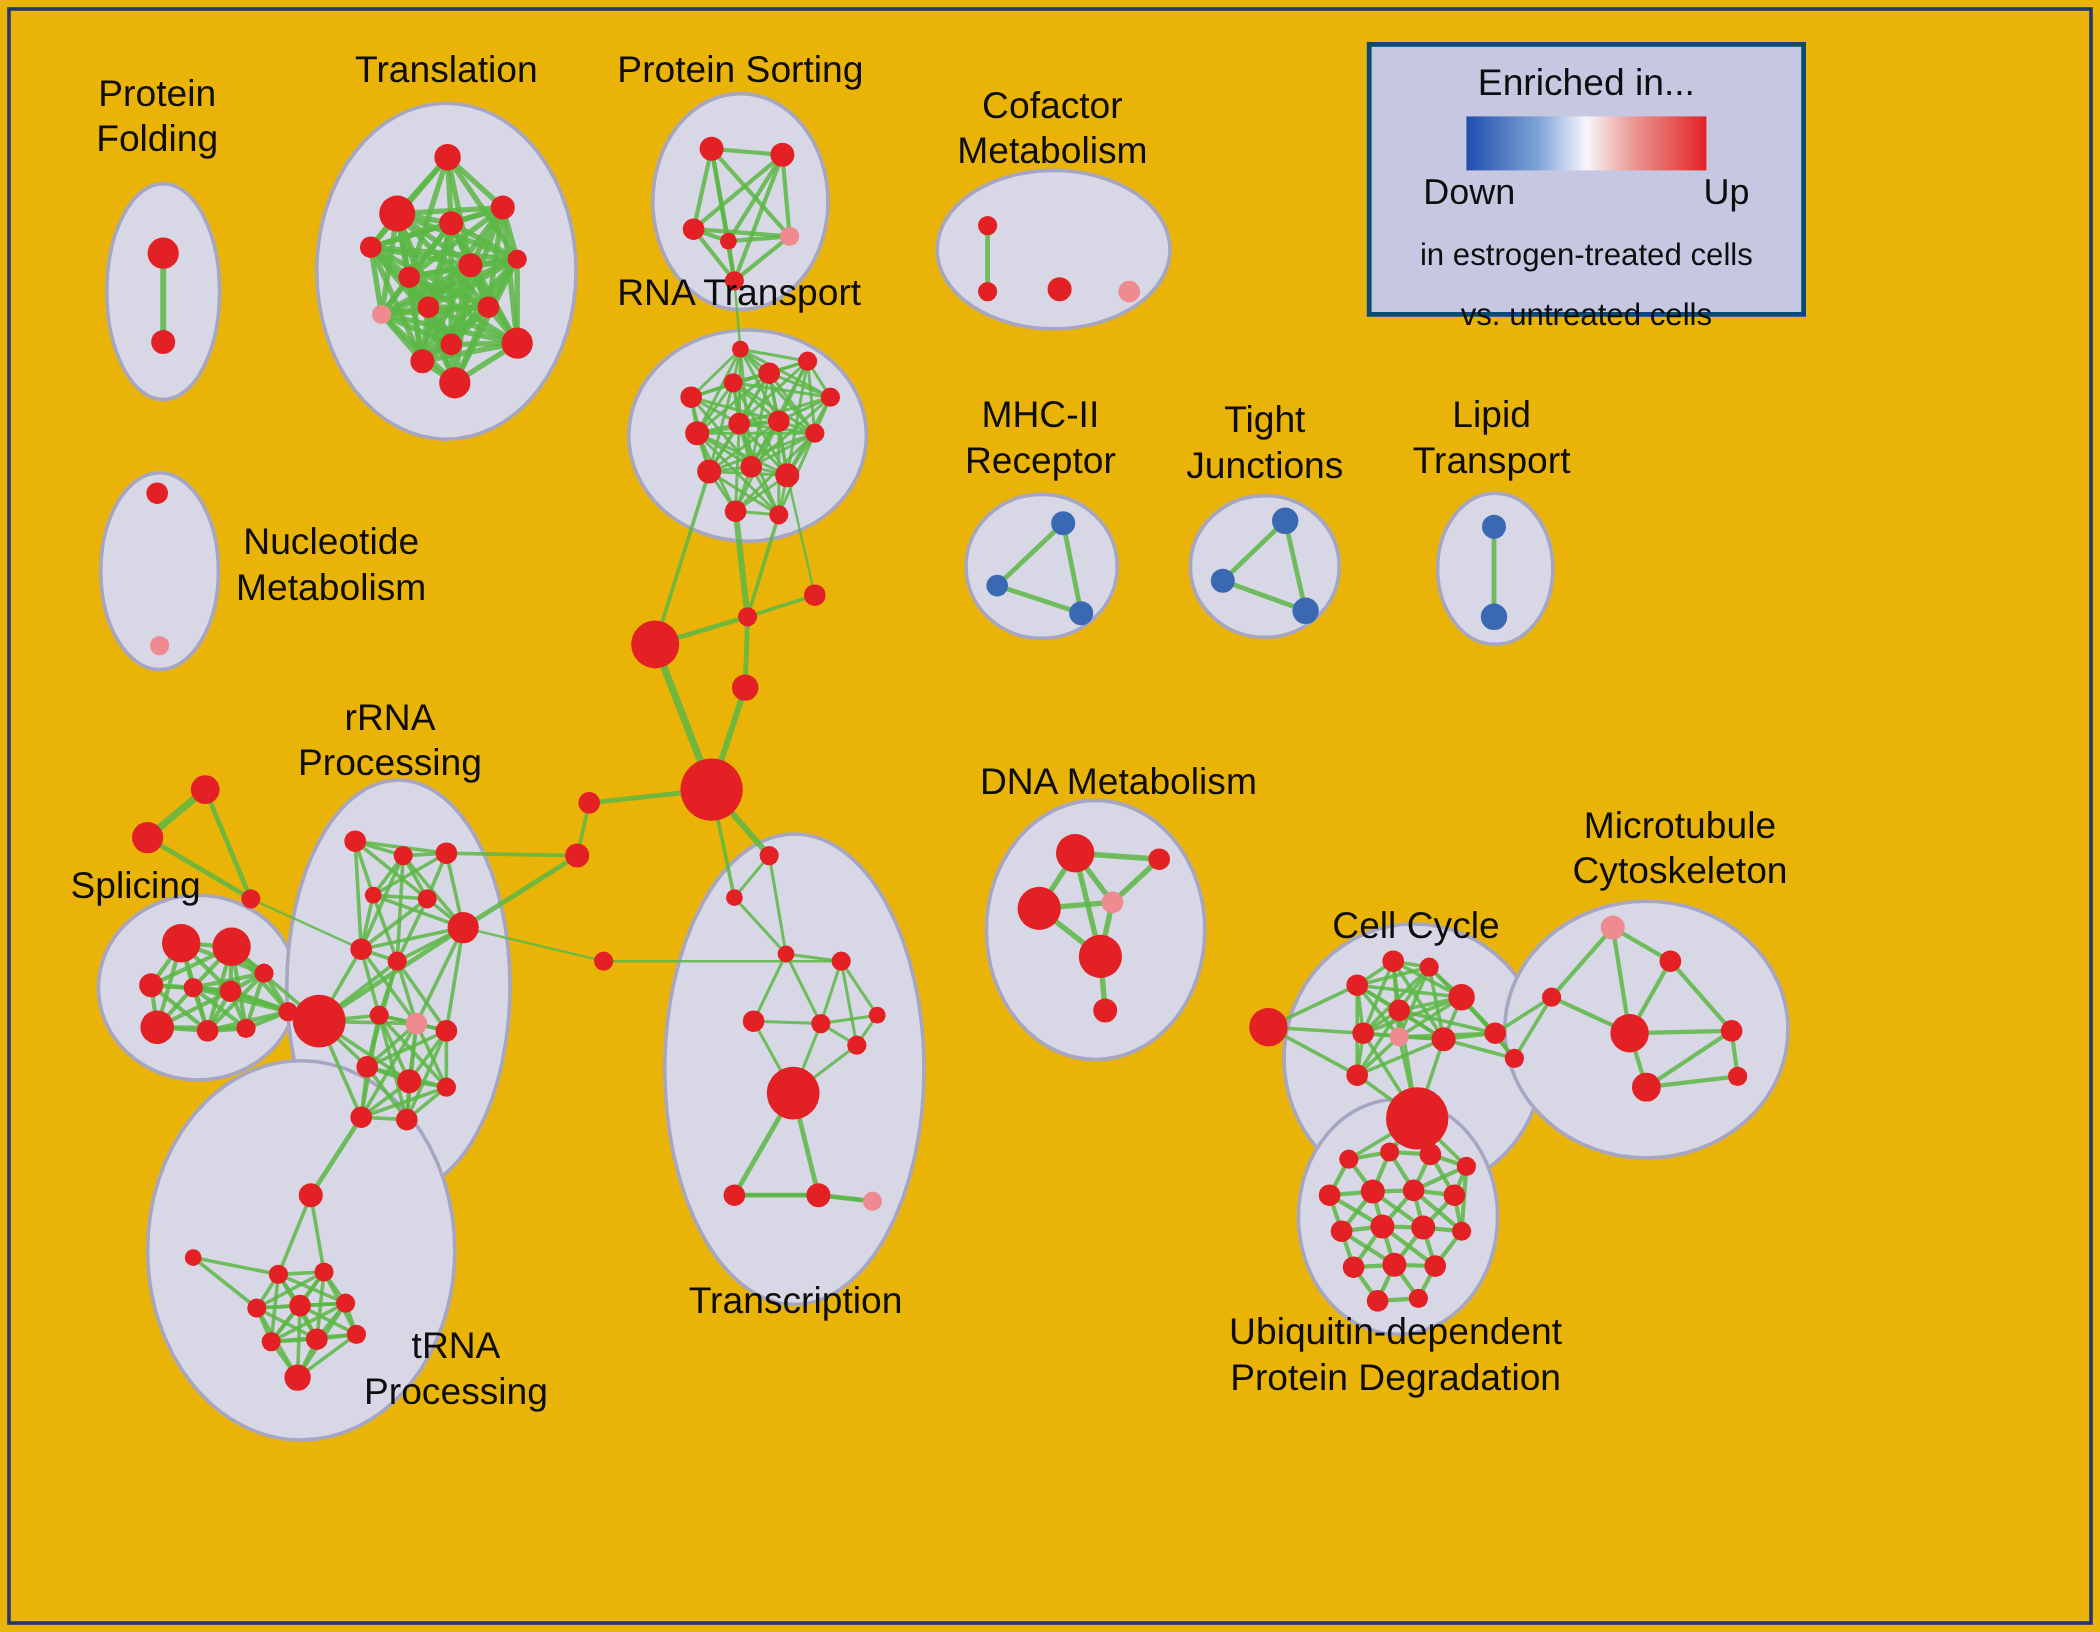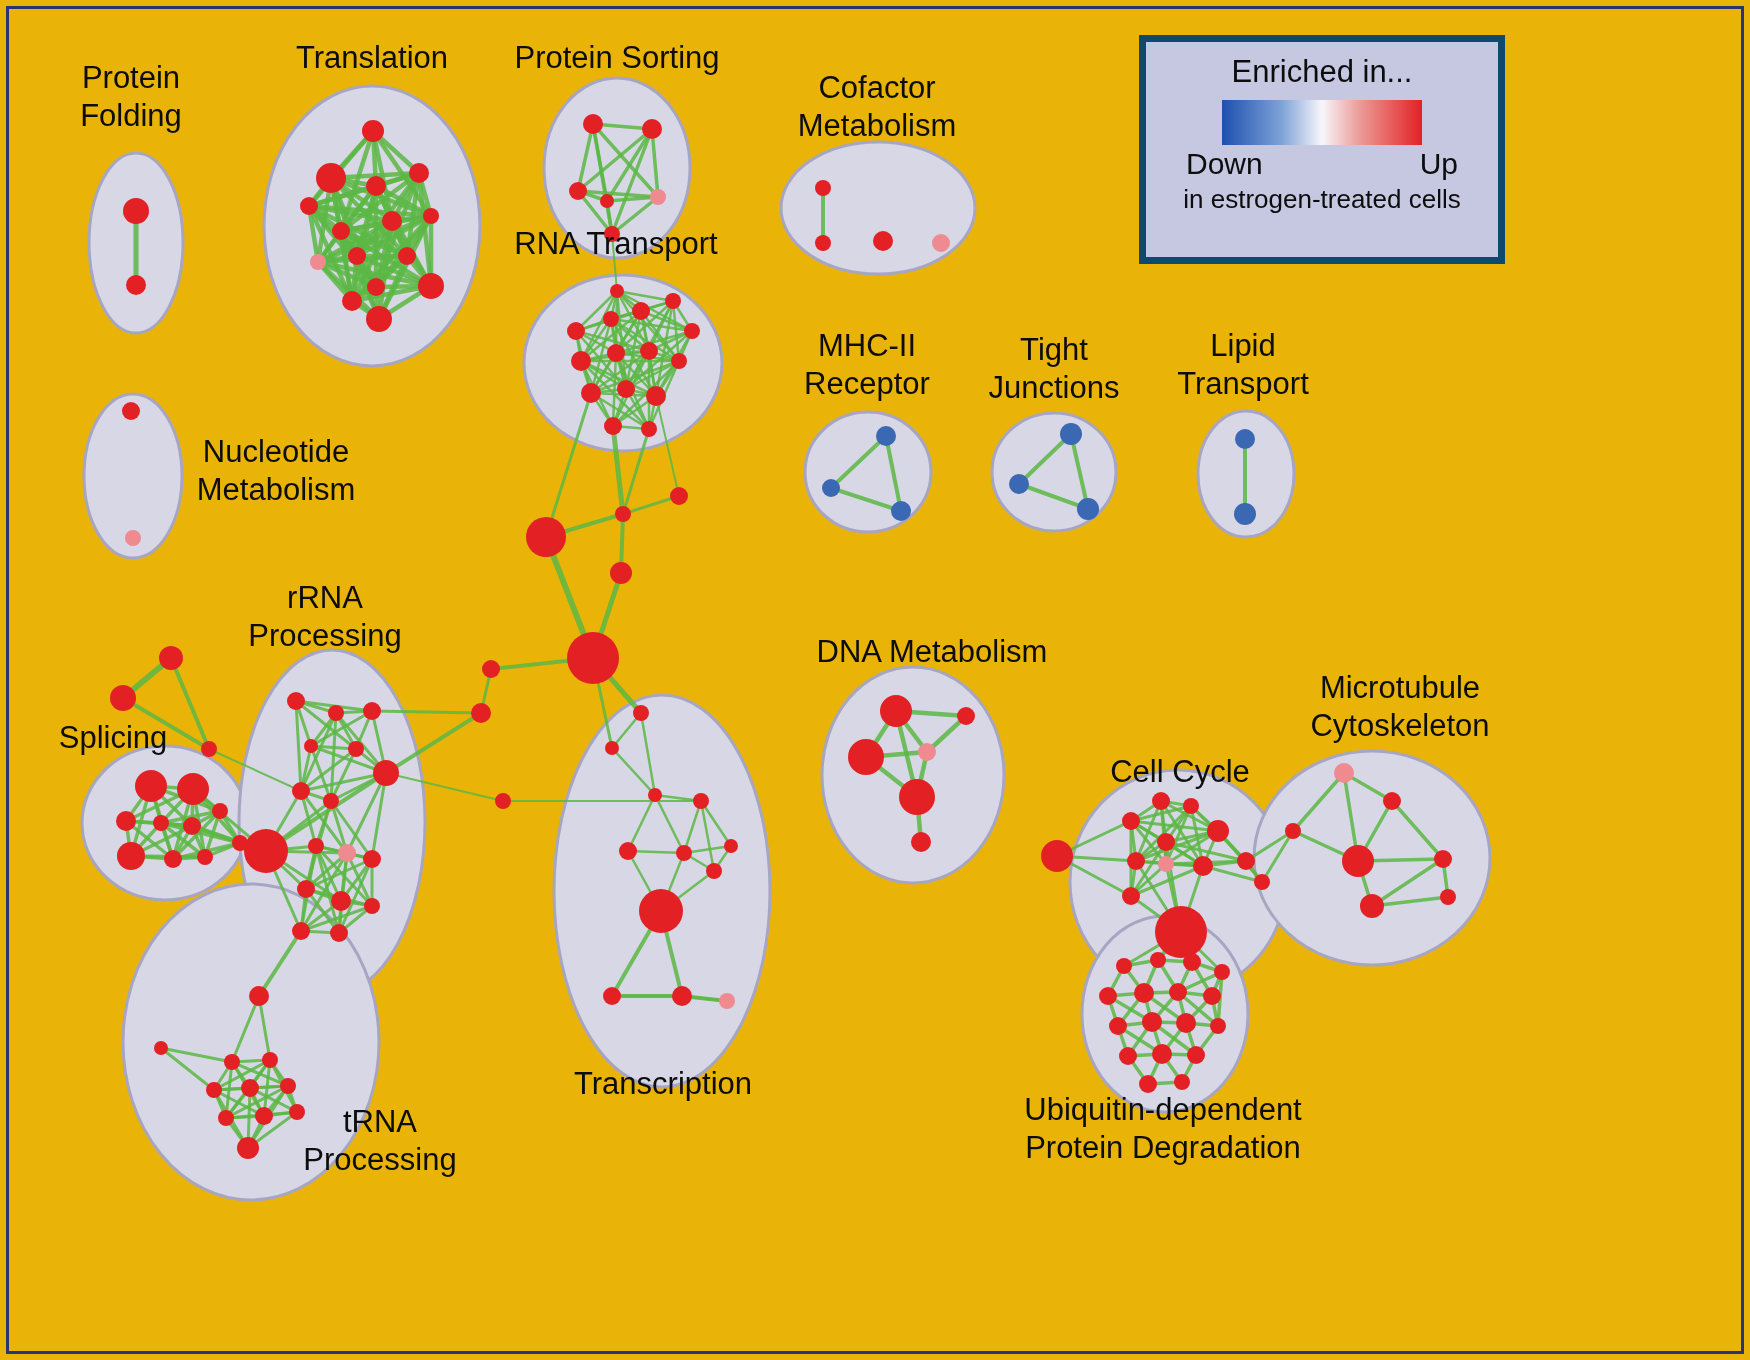--- a/index.html
+++ b/index.html
@@ -11,27 +11,27 @@
   .border-frame{
     position:absolute;inset:6px;border:3px solid #253673;
     pointer-events:none;z-index:5;
   }
   #network-svg{position:absolute;left:0;top:0;width:100%;height:100%;}
   .cluster-ellipse{fill:#d7d7e6;stroke:#a6a6c3;stroke-width:3;}
   .edge{opacity:0.85;}
   .cluster-label{font-size:31px;fill:#0d0d0d;text-anchor:middle;}
   .legend{
     position:absolute;left:1139px;top:35px;width:366px;height:229px;
-    border:7px solid #0c4a6e;background:#c6c7e1;box-sizing:border-box;
+    border:4px solid #0c4a6e;background:#c6c7e1;box-sizing:border-box;
     text-align:center;z-index:6;color:#0d0d0d;
   }
   .legend-title{font-size:31px;margin-top:12px;}
   .legend-gradient{width:200px;height:45px;margin:10px auto 2px auto;}
   .legend-scale{display:flex;justify-content:space-between;width:272px;margin:0 auto;font-size:30px;}
-  .legend-caption{font-size:26px;margin-top:3px;}
+  .legend-caption{font-size:26px;margin-top:19px;}
 </style>
 </head>
 <body>
 
 <div class="figure">
   <svg id="network-svg" viewBox="0 0 1750 1360">
       <g>
         <ellipse cx="136" cy="243" rx="47" ry="90" class="cluster-ellipse"></ellipse>
         <ellipse cx="372" cy="226" rx="108" ry="140" class="cluster-ellipse"></ellipse>
         <ellipse cx="617" cy="168" rx="73" ry="90" class="cluster-ellipse"></ellipse>
@@ -746,14 +746,15 @@
   <div class="border-frame"></div>
 
   <div class="legend">
     <div class="legend-title">Enriched in...</div>
     <div class="legend-gradient" style="background: linear-gradient(to right, rgb(30, 79, 174) 0%, rgb(127, 163, 216) 30%, rgb(248, 246, 251) 50%, rgb(235, 159, 155) 68%, rgb(227, 33, 36) 100%);"></div>
     <div class="legend-scale">
       <span>Down</span>
       <span>Up</span>
     </div>
     <div class="legend-caption">in estrogen-treated cells</div>
+    <div class="legend-caption">vs. untreated cells</div>
   </div>
 </div>
 
 </body></html>

